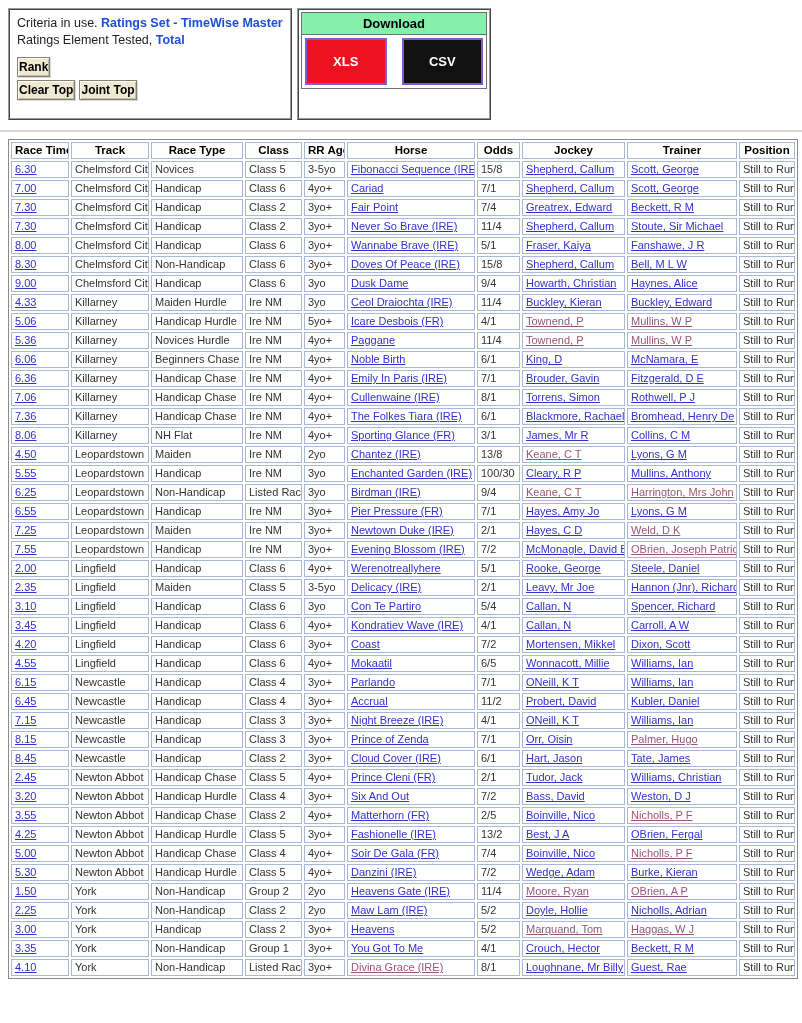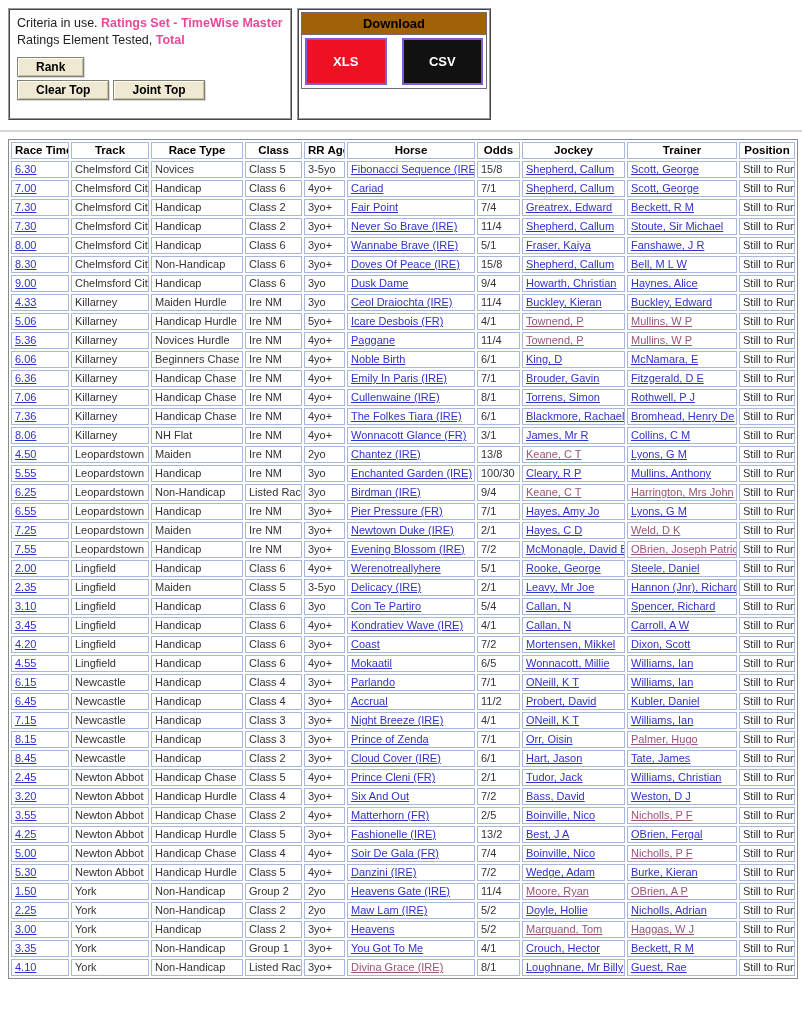--- a/index.html
+++ b/index.html
@@ -11,33 +11,33 @@
     --dl-border:#7b5fd2;
   }
   *{box-sizing:border-box;}
   html,body{margin:0;padding:0;background:#fff;}
   body{font-family:"Liberation Sans",sans-serif;color:#333;width:802px;}
   .page{padding:8px 8px 4px 8px;}
 
   .top{display:flex;gap:5px;align-items:stretch;}
   .criteria-box{width:284px;height:112px;border:2px ridge #9a9a9a;padding:5px 7px;background:#fff;}
   .criteria-text{font-size:12.5px;color:#222;line-height:1.35;margin-bottom:8px;}
-  .criteria-text b{color:#ec4899;}
+  .criteria-text b{color:#1d4ed8;}
   .btn-row{margin-top:3px;}
   .beige-btn{
     background:#efe8d2;
     border:1px solid #83837a;
     box-shadow:inset 1px 1px 0 #fffef2, inset -1px -1px 0 #c4bda2, 1px 1px 0 #d8d8d8;
     font-family:"Liberation Sans",sans-serif;
     font-size:12px;font-weight:bold;color:#000;
-    padding:2px 18px;margin-right:4px;cursor:pointer;
+    padding:2px 1px;margin-right:4px;cursor:pointer;
   }
   .download-box{width:194px;height:112px;border:2px ridge #9a9a9a;background:#fff;}
   .download-inner{margin:2px;border:1px solid #6f6f6f;}
-  .download-header{background:#a16207;border-bottom:1px solid #6f6f6f;text-align:center;
+  .download-header{background:#86efac;border-bottom:1px solid #6f6f6f;text-align:center;
     font-size:13px;font-weight:bold;color:#000;padding:3px 0;}
   .download-buttons{display:flex;gap:3px;padding:3px;}
   .dl-btn{flex:1;border:2px solid var(--dl-border);color:#fff;font-weight:bold;
     font-family:"Liberation Sans",sans-serif;font-size:13px;padding:14px 0;cursor:pointer;}
   .dl-btn.xls{background:var(--xls-red);}
   .dl-btn.csv{background:var(--csv-black);margin-left:12px;}
 
   hr.sep{border:none;border-top:2px solid #d6d6d6;margin:10px -8px 7px -8px;}
 
   table.race-table{
@@ -284,21 +284,21 @@
           <td><a href="#" class="lnk">Blackmore, Rachael</a></td>
           <td><a href="#" class="lnk">Bromhead, Henry De</a></td>
           <td>Still to Run</td>
         </tr>
         <tr>
           <td><a href="#" class="lnk">8.06</a></td>
           <td>Killarney</td>
           <td>NH Flat</td>
           <td>Ire NM</td>
           <td>4yo+</td>
-          <td><a href="#" class="lnk">Wonnacott Glance (FR)</a></td>
+          <td><a href="#" class="lnk">Sporting Glance (FR)</a></td>
           <td>3/1</td>
           <td><a href="#" class="lnk">James, Mr R</a></td>
           <td><a href="#" class="lnk">Collins, C M</a></td>
           <td>Still to Run</td>
         </tr>
         <tr>
           <td><a href="#" class="lnk">4.50</a></td>
           <td>Leopardstown</td>
           <td>Maiden</td>
           <td>Ire NM</td>

